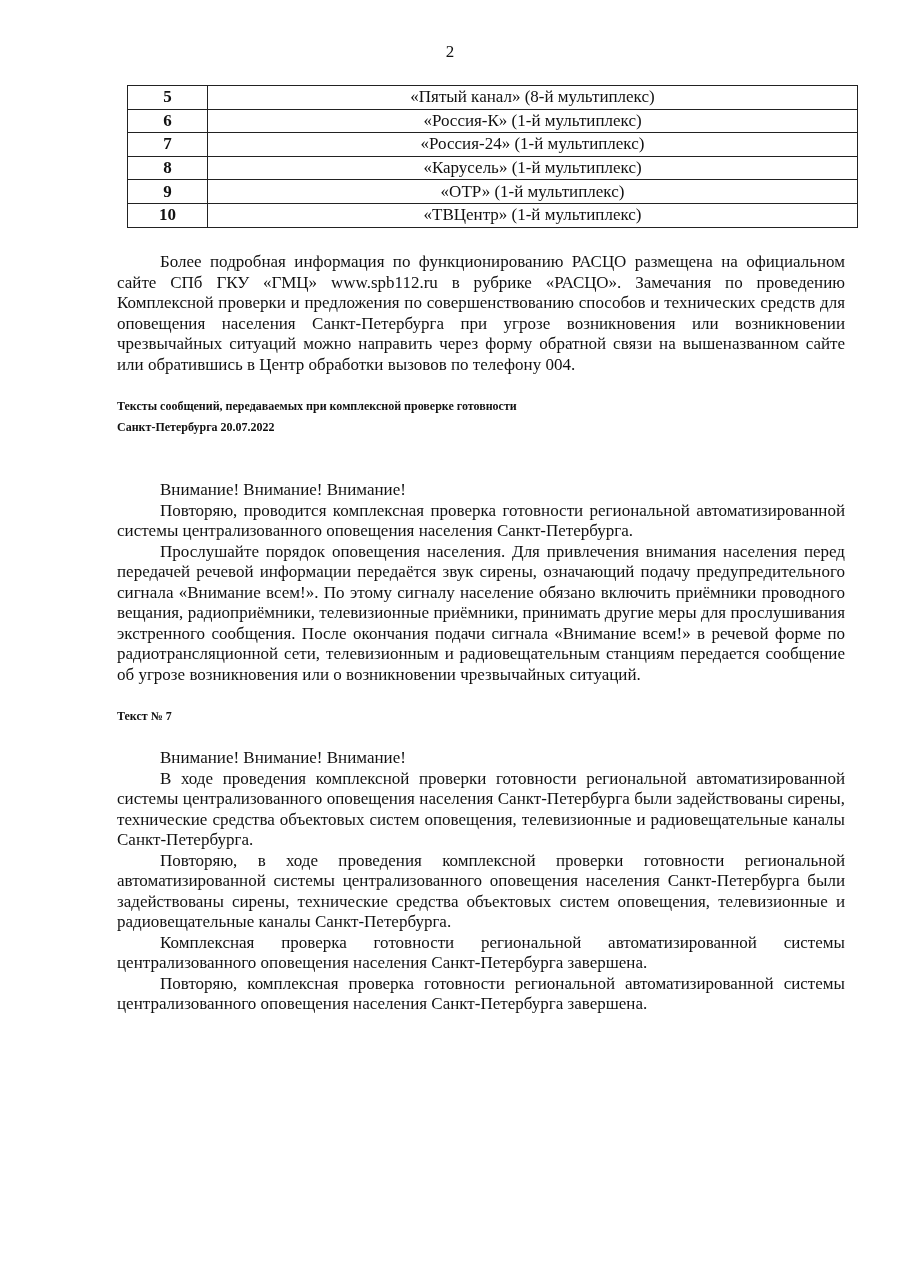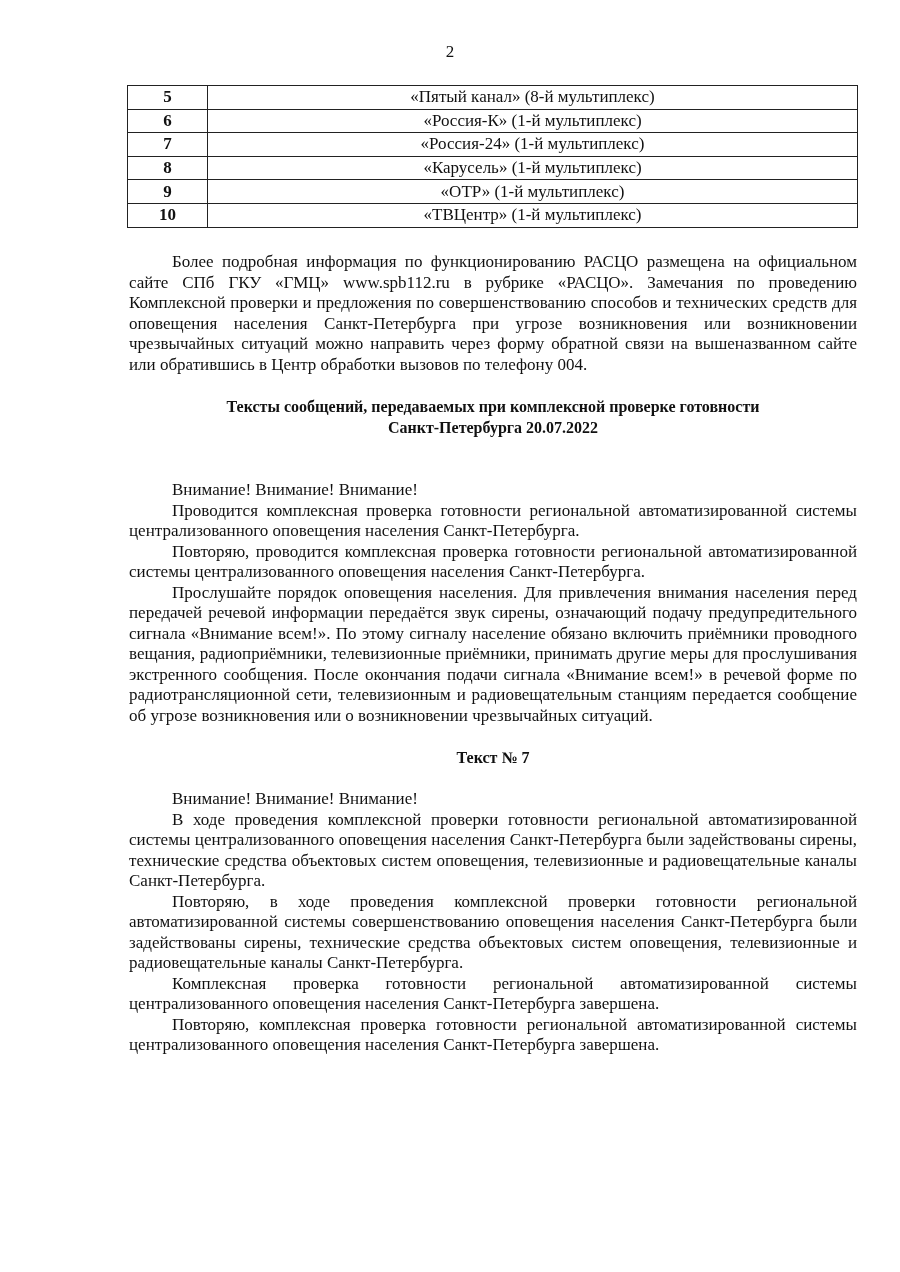--- a/index.html
+++ b/index.html
@@ -15,28 +15,28 @@
   table.channels {
     position: absolute; top: 85px; left: 127px; width: 731px;
     border-collapse: collapse; font-size: 17px;
   }
   table.channels td {
     border: 1.6px solid #222; height: 22.6px; padding: 0; line-height: 22px;
     text-align: center;
   }
   table.channels td.num { width: 79px; font-weight: bold; }
   .body {
-    position: absolute; left: 129px; width: 728px; top: 252px;
+    position: absolute; left: 117px; width: 728px; top: 252px;
     font-size: 17px; line-height: 20.5px;
   }
   .p {
     margin: 0; text-indent: 43px; text-align: justify; text-align-last: left;
   }
   .heading {
-    margin: 0; text-align: center; font-weight: bold; font-size: 16px; line-height: 21px;
+    margin: 0; text-align: left; font-weight: bold; font-size: 12px; line-height: 21px;
   }
   .gap-title-top { height: 21px; }
   .gap-sub { height: 21px; }
   .gap-after-sub { height: 21px; }
 </style>
 </head>
 <body>
 
 <div class="page-number">2</div>
 
@@ -73,26 +73,25 @@
   <p class="p">Более подробная информация по функционированию РАСЦО размещена на официальном сайте СПб ГКУ «ГМЦ» www.spb112.ru в рубрике «РАСЦО». Замечания по проведению Комплексной проверки и предложения по совершенствованию способов и технических средств для оповещения населения Санкт-Петербурга при угрозе возникновения или возникновении чрезвычайных ситуаций можно направить через форму обратной связи на вышеназванном сайте или обратившись в Центр обработки вызовов по телефону 004.</p>
 
   <div class="gap-title-top"></div>
   <p class="heading">Тексты сообщений, передаваемых при комплексной проверке готовности</p>
   <p class="heading">Санкт-Петербурга 20.07.2022</p>
 
   <div class="gap-sub"></div>
   <div class="gap-after-sub"></div>
 
   <p class="p">Внимание! Внимание! Внимание!</p>
-  <p class="p">Проводится комплексная проверка готовности региональной автоматизированной системы централизованного оповещения населения Санкт-Петербурга.</p>
   <p class="p">Повторяю, проводится комплексная проверка готовности региональной автоматизированной системы централизованного оповещения населения Санкт-Петербурга.</p>
   <p class="p">Прослушайте порядок оповещения населения. Для привлечения внимания населения перед передачей речевой информации передаётся звук сирены, означающий подачу предупредительного сигнала «Внимание всем!». По этому сигналу население обязано включить приёмники проводного вещания, радиоприёмники, телевизионные приёмники, принимать другие меры для прослушивания экстренного сообщения. После окончания подачи сигнала «Внимание всем!» в речевой форме по радиотрансляционной сети, телевизионным и радиовещательным станциям передается сообщение об угрозе возникновения или о возникновении чрезвычайных ситуаций.</p>
 
   <div class="gap-sub"></div>
   <p class="heading">Текст № 7</p>
   <div class="gap-after-sub"></div>
 
   <p class="p">Внимание! Внимание! Внимание!</p>
   <p class="p">В ходе проведения комплексной проверки готовности региональной автоматизированной системы централизованного оповещения населения Санкт-Петербурга были задействованы сирены, технические средства объектовых систем оповещения, телевизионные и радиовещательные каналы Санкт-Петербурга.</p>
-  <p class="p">Повторяю, в ходе проведения комплексной проверки готовности региональной автоматизированной системы совершенствованию оповещения населения Санкт-Петербурга были задействованы сирены, технические средства объектовых систем оповещения, телевизионные и радиовещательные каналы Санкт-Петербурга.</p>
+  <p class="p">Повторяю, в ходе проведения комплексной проверки готовности региональной автоматизированной системы централизованного оповещения населения Санкт-Петербурга были задействованы сирены, технические средства объектовых систем оповещения, телевизионные и радиовещательные каналы Санкт-Петербурга.</p>
   <p class="p">Комплексная проверка готовности региональной автоматизированной системы централизованного оповещения населения Санкт-Петербурга завершена.</p>
   <p class="p">Повторяю, комплексная проверка готовности региональной автоматизированной системы централизованного оповещения населения Санкт-Петербурга завершена.</p>
 </div>
 
 </body></html>

